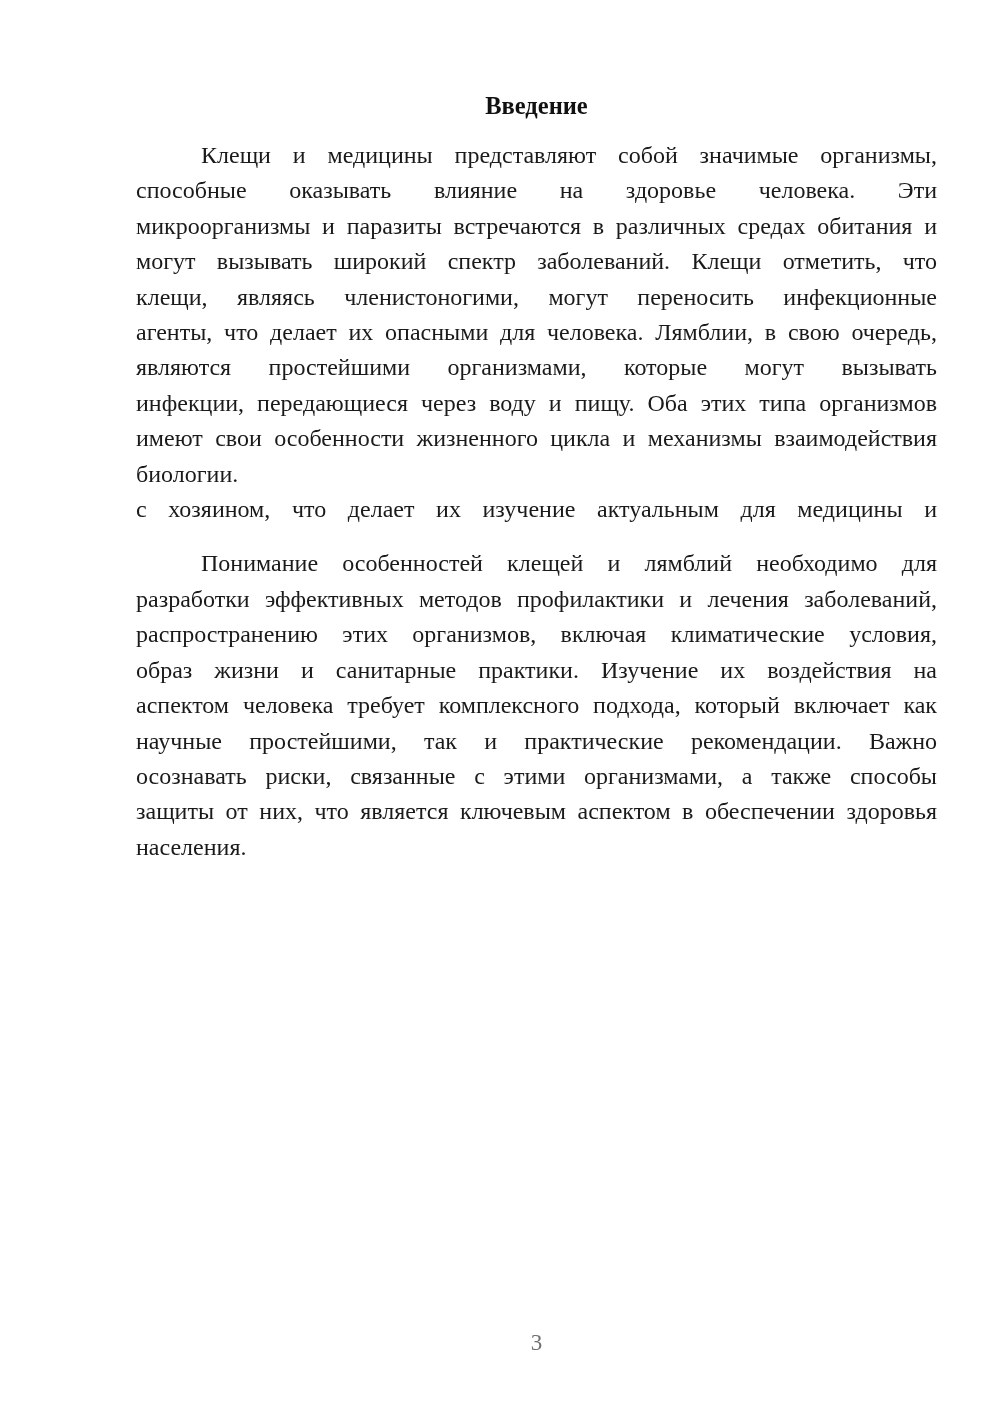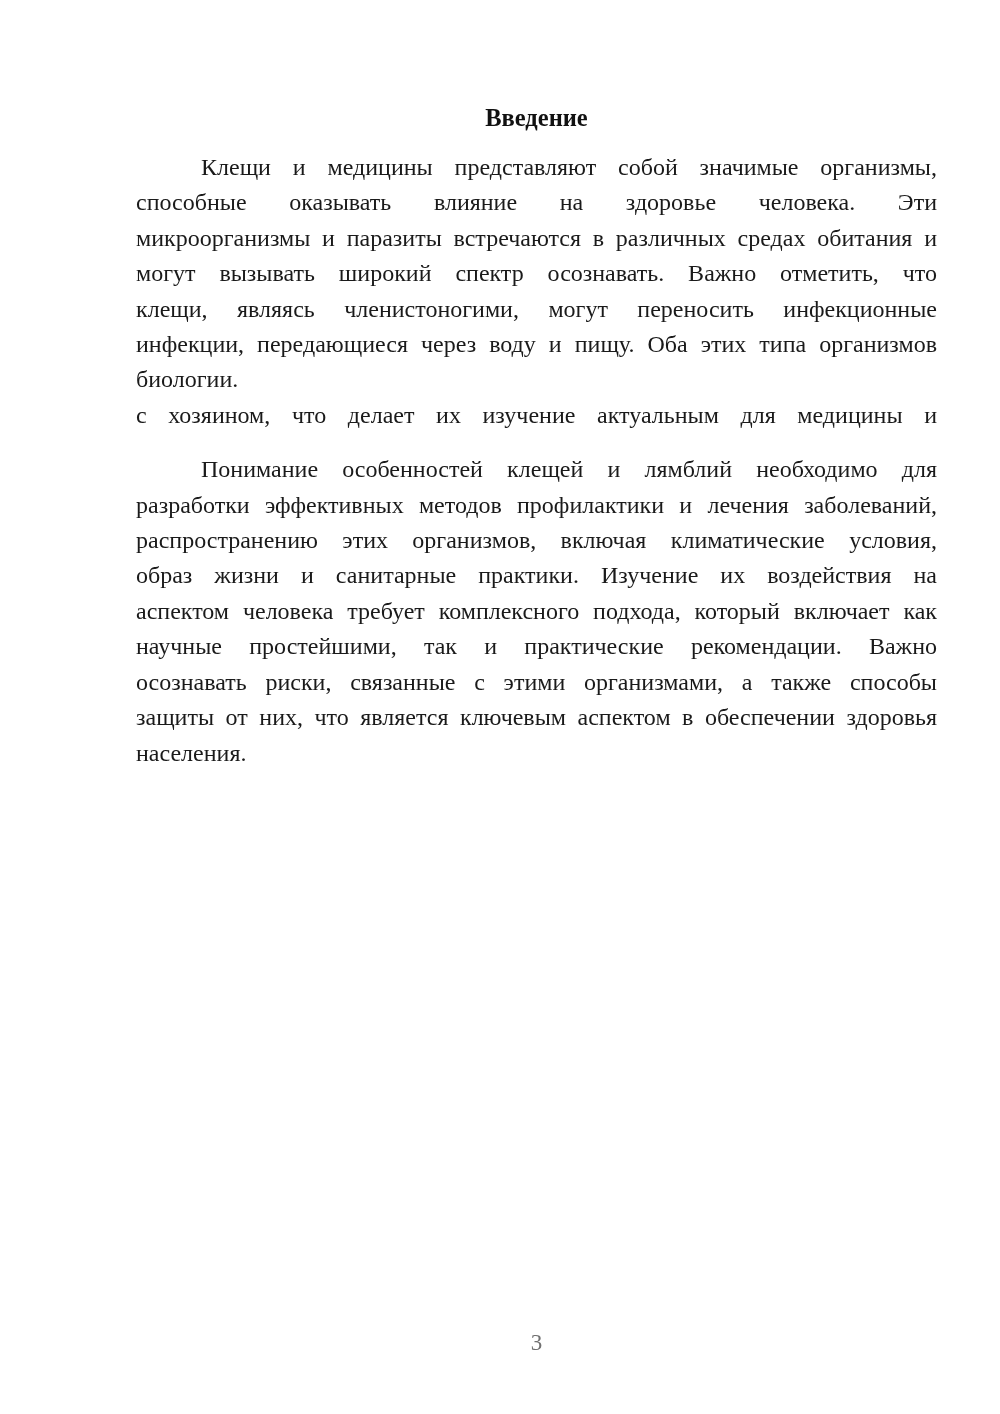--- a/index.html
+++ b/index.html
@@ -12,21 +12,21 @@
     width: 1000px;
     height: 1414px;
     background: #ffffff;
     overflow: hidden;
     font-family: "Liberation Serif", "DejaVu Serif", serif;
   }
   .content {
     position: absolute;
     left: 136px;
     right: 63px;
-    top: 100px;
+    top: 88px;
     color: #1a1a1a;
     font-size: 24px;
     line-height: 35.4px;
   }
   .title {
     margin: 0 0 15px 0;
     font-size: 24.5px;
     font-weight: bold;
     text-align: center;
     line-height: 35px;
@@ -57,23 +57,26 @@
 
 <div class="page">
   <div class="content">
 
     <h1 class="title">Введение</h1>
 
     <div class="paragraph">
       <div class="line first">Клещи и медицины представляют собой значимые организмы,</div>
       <div class="line">способные оказывать влияние на здоровье человека. Эти</div>
       <div class="line">микроорганизмы и паразиты встречаются в различных средах обитания и</div>
-      <div class="line">могут вызывать широкий спектр осознавать. Важно отметить, что</div>
+      <div class="line">могут вызывать широкий спектр заболеваний. Клещи отметить, что</div>
       <div class="line">клещи, являясь членистоногими, могут переносить инфекционные</div>
+      <div class="line">агенты, что делает их опасными для человека. Лямблии, в свою очередь,</div>
+      <div class="line">являются простейшими организмами, которые могут вызывать</div>
       <div class="line">инфекции, передающиеся через воду и пищу. Оба этих типа организмов</div>
+      <div class="line">имеют свои особенности жизненного цикла и механизмы взаимодействия</div>
       <div class="line last">биологии.</div>
       <div class="line">с хозяином, что делает их изучение актуальным для медицины и</div>
     </div>
 
     <div class="paragraph">
       <div class="line first">Понимание особенностей клещей и лямблий необходимо для</div>
       <div class="line">разработки эффективных методов профилактики и лечения заболеваний,</div>
       <div class="line">распространению этих организмов, включая климатические условия,</div>
       <div class="line">образ жизни и санитарные практики. Изучение их воздействия на</div>
       <div class="line">аспектом человека требует комплексного подхода, который включает как</div>

